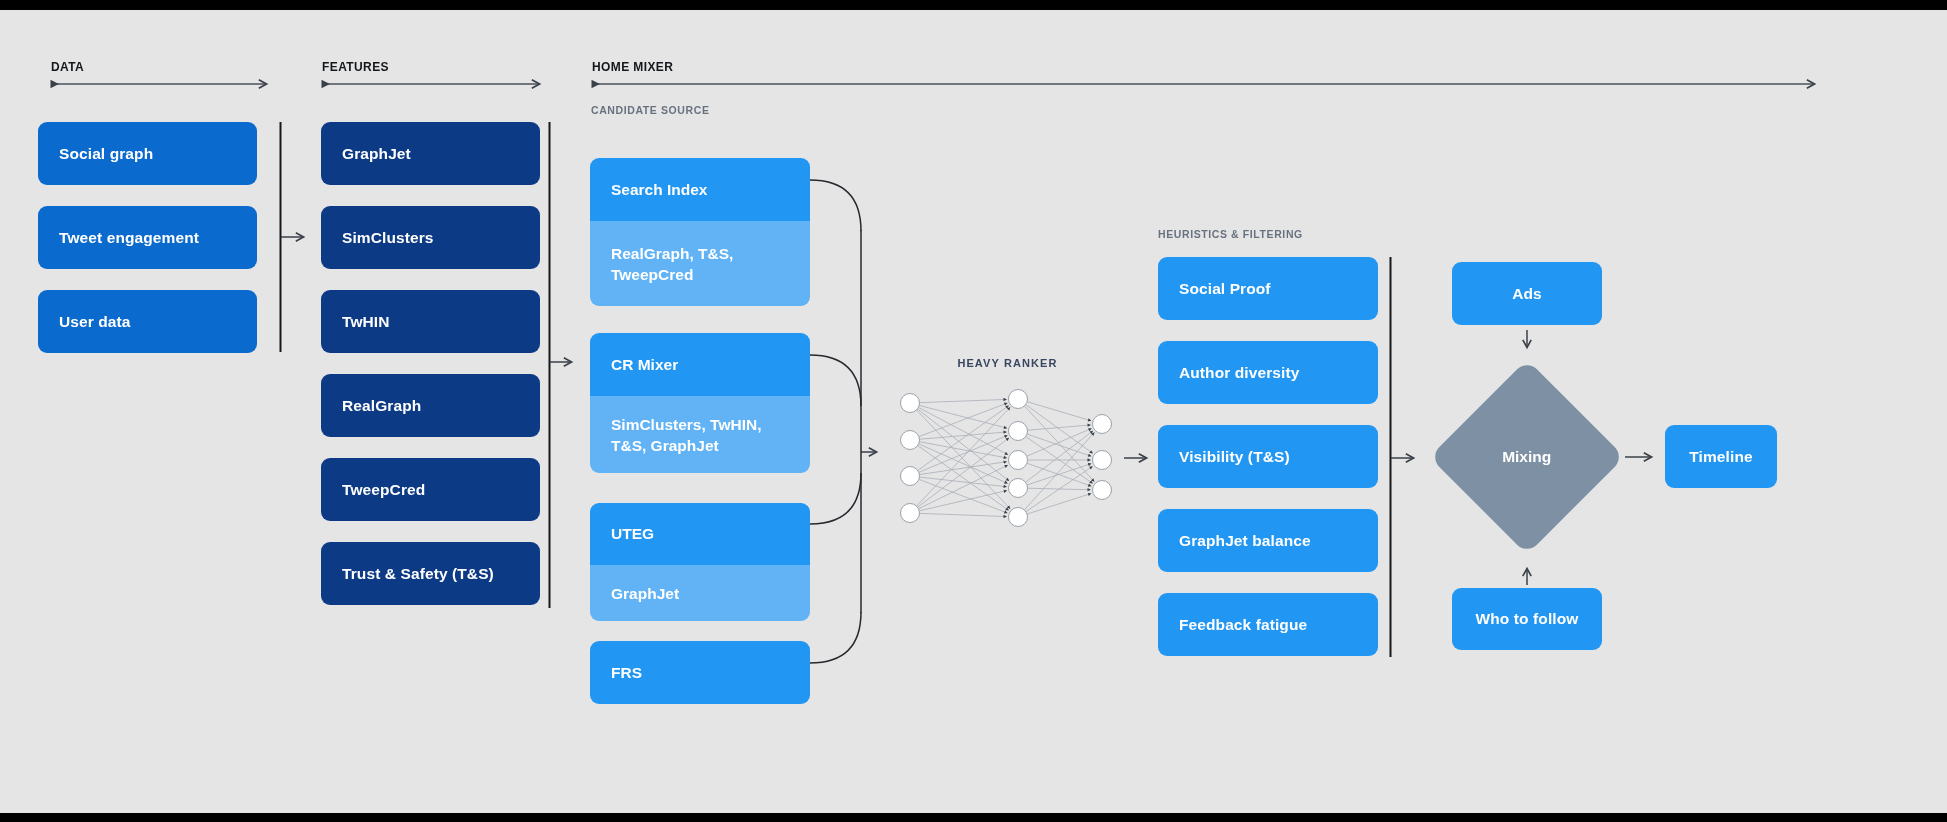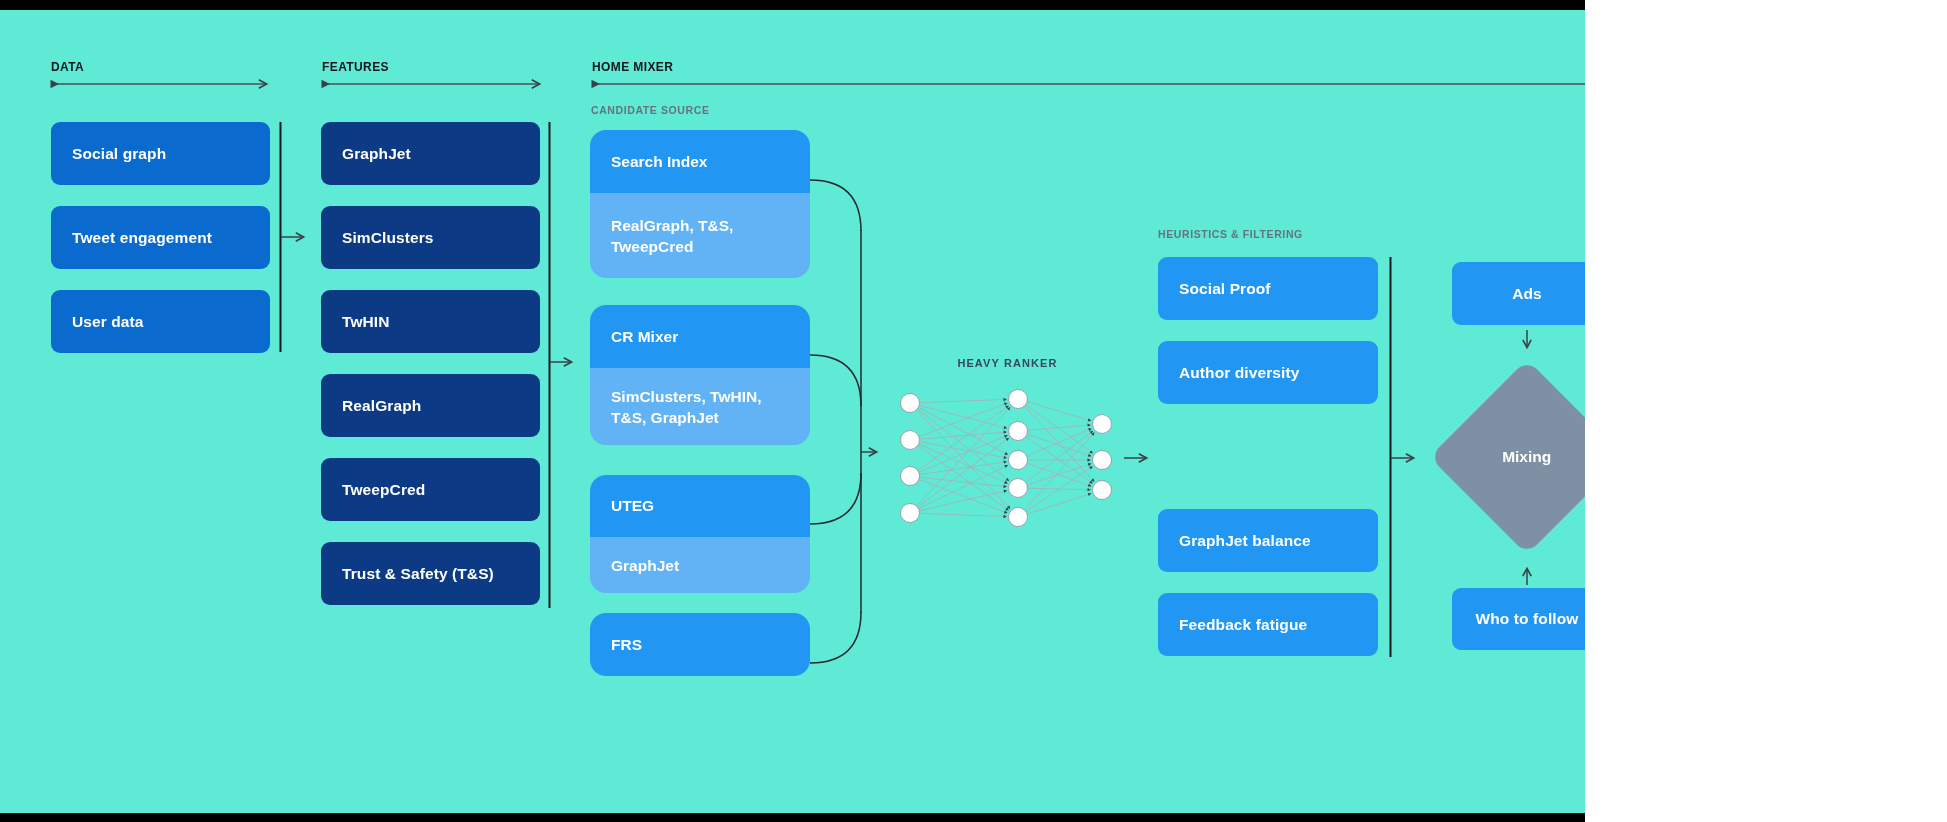--- a/index.html
+++ b/index.html
@@ -1,19 +1,19 @@
 <!DOCTYPE html>
 <html style="--data-box: #0b6acd; --feature-box: #0c3a85; --primary-blue: #2196f3; --light-blue: #61b3f5; --diamond-gray: #7e90a3; --line-dark: #3a4048; --bar-black: #000000;"><head>
 <meta charset="utf-8">
 <style>
   html,body{margin:0;padding:0;background:#fff;}
   .canvas{
     position:relative;
-    width:1585px;height:822px;
-    background:#5eead4;
+    width:1947px;height:822px;
+    background:#e5e5e5;
     font-family:"Liberation Sans", sans-serif;
     overflow:hidden;
   }
   .bar{position:absolute;left:0;width:1947px;background:var(--bar-black,#000);}
   .bar.top{top:0;height:10px;}
   .bar.bottom{top:813px;height:9px;}
 
   .overlay{position:absolute;left:0;top:0;pointer-events:none;}
 
   .sec-label{
@@ -27,28 +27,28 @@
   .hr-label{
     position:absolute;font-size:11px;font-weight:bold;color:#39465f;
     letter-spacing:1.1px;text-align:center;white-space:nowrap;
   }
 
   .box{
     position:absolute;box-sizing:border-box;border-radius:9px;
     color:#fff;display:flex;align-items:center;
     padding:0 21px;font-size:15.5px;font-weight:600;letter-spacing:.1px;
   }
-  .box.data-col{width:219px;height:63px;left:51px;background:var(--data-box,#0b6acd);}
+  .box.data-col{width:219px;height:63px;left:38px;background:var(--data-box,#0b6acd);}
   .box.feat-col{width:219px;height:63px;left:321px;background:var(--feature-box,#0c3a85);}
   .box.heur-col{width:220px;height:63px;left:1158px;background:var(--primary-blue,#2196f3);}
   .box.center{justify-content:center;padding:0;background:var(--primary-blue,#2196f3);}
 
   .cbox{
-    position:absolute;left:590px;width:220px;border-radius:16px;overflow:hidden;
-    color:#fff;box-sizing:border-box;
+    position:absolute;left:590px;width:220px;border-radius:9px;overflow:hidden;
+    color:#fff;box-sizing:border-box;margin-top:28px;
   }
   .cbox .title{
     background:var(--primary-blue,#2196f3);display:flex;align-items:center;
     padding:0 21px;font-size:15.5px;font-weight:600;box-sizing:border-box;
   }
   .cbox .sub{
     background:var(--light-blue,#61b3f5);display:flex;align-items:center;
     padding:2px 21px;font-size:15.5px;font-weight:600;line-height:21px;box-sizing:border-box;
   }
 
@@ -197,25 +197,27 @@
       <circle cx="128" cy="108" r="9.5" fill="#fff" stroke="#99a1aa" stroke-width="1"></circle>
       <circle cx="128" cy="137" r="9.5" fill="#fff" stroke="#99a1aa" stroke-width="1"></circle>
       <circle cx="212" cy="44" r="9.5" fill="#fff" stroke="#99a1aa" stroke-width="1"></circle>
       <circle cx="212" cy="80" r="9.5" fill="#fff" stroke="#99a1aa" stroke-width="1"></circle>
       <circle cx="212" cy="110" r="9.5" fill="#fff" stroke="#99a1aa" stroke-width="1"></circle>
     </svg>
 
   <div class="sub-label" style="left:1158px;top:228px">HEURISTICS &amp; FILTERING</div>
   <div class="box heur-col" style="top:257px">Social Proof</div>
   <div class="box heur-col" style="top:341px">Author diversity</div>
+  <div class="box heur-col" style="top:425px">Visibility (T&amp;S)</div>
   <div class="box heur-col" style="top:509px">GraphJet balance</div>
   <div class="box heur-col" style="top:593px">Feedback fatigue</div>
 
   <div class="box center" style="left:1452px;top:262px;width:150px;height:63px">Ads</div>
 
   <div class="diamond">
     <span class="diamond-label">Mixing</span>
   </div>
 
   <div class="box center" style="left:1452px;top:588px;width:150px;height:62px">Who to follow</div>
 
+  <div class="box center" style="left:1665px;top:425px;width:112px;height:63px">Timeline</div>
 
 </div>
 
 </body></html>

